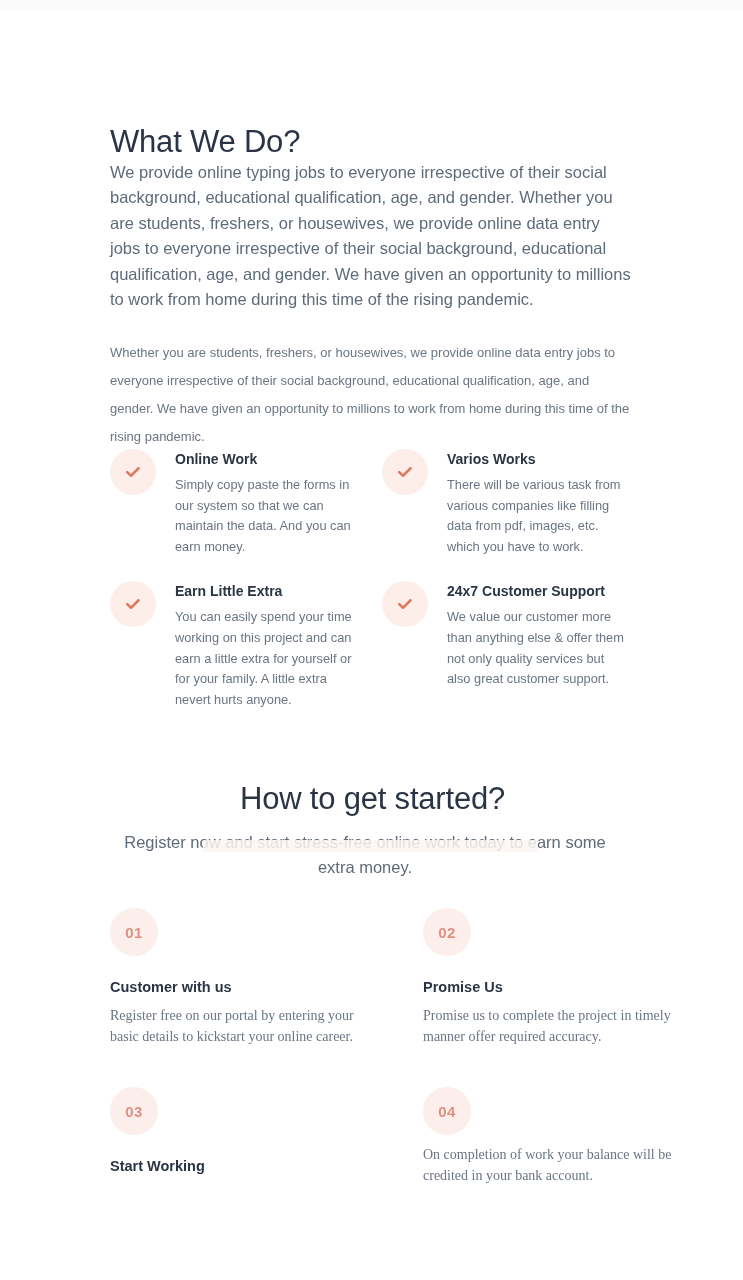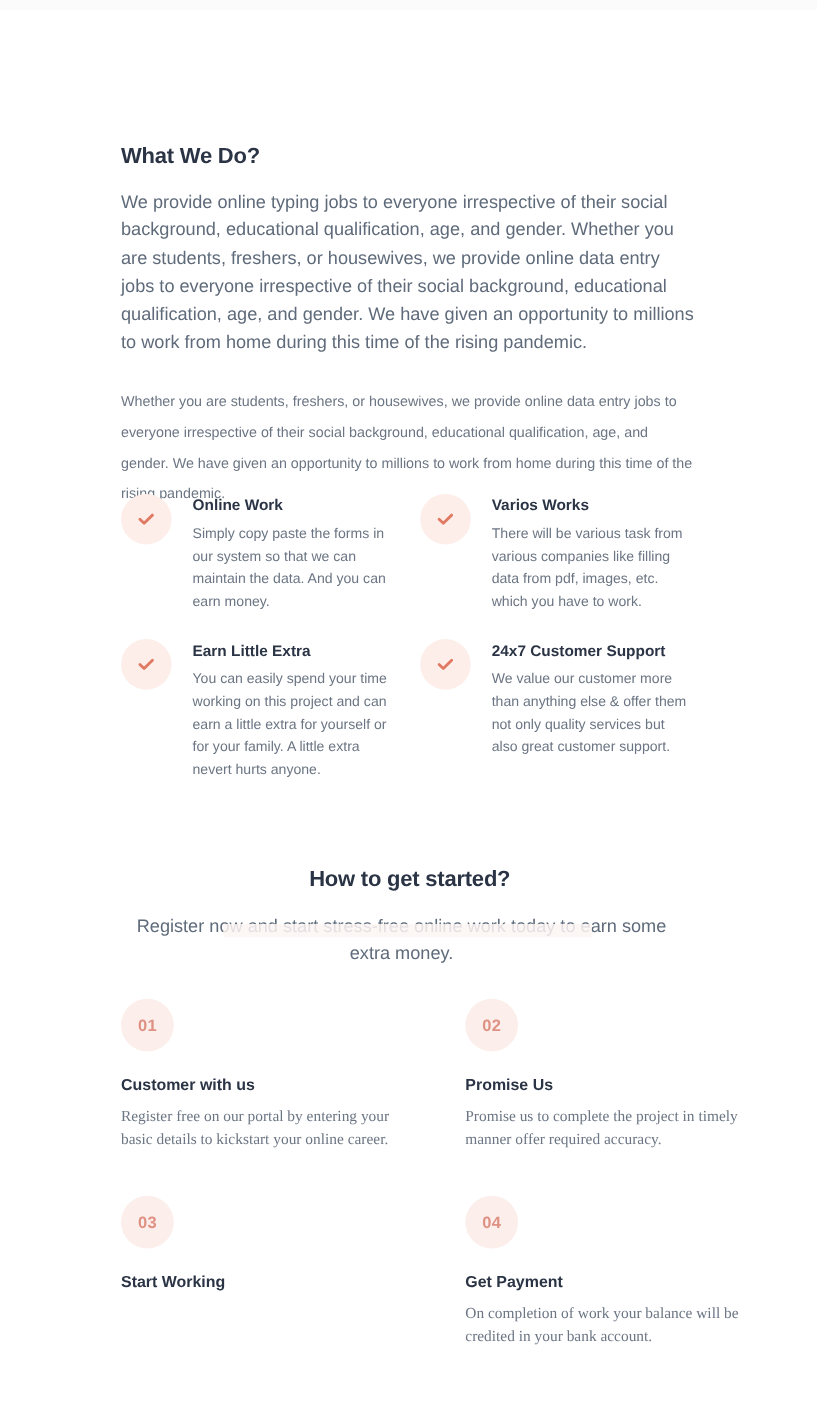--- a/index.html
+++ b/index.html
@@ -32,29 +32,29 @@
     top: 0; left: 0;
     width: 743px;
     height: 1280px;
     padding: 0 110px 0 110px;
   }
 
   
   .section-what { position: absolute; top: 126px; left: 110px; width: 525px; }
 
   h2.section-title {
-    font-size: 20px;
+    font-size: 31px;
     line-height: 32px;
-    font-weight: bold;
+    font-weight: normal;
     color: #2b3445;
     letter-spacing: -0.2px;
   }
 
   p.lead {
-    margin-top: 14px;
+    margin-top: 2px;
     font-size: 16.5px;
     line-height: 25.4px;
     color: #5f6b7a;
     width: 523px;
   }
 
   p.sub {
     margin-top: 27px;
     font-size: 13px;
     line-height: 28px;
@@ -265,19 +265,18 @@
       <div class="step-text">Promise us to complete the project in timely manner offer required accuracy.</div>
     </div>
 
     <div class="step">
       <div class="step-badge">03</div>
       <div class="step-title">Start Working</div>
     </div>
 
     <div class="step">
       <div class="step-badge">04</div>
-      <div class="step-title">Get Payment</div>
       <div class="step-text">On completion of work your balance will be credited in your bank account.</div>
     </div>
 
   </div>
 
 </div>
 
 </body></html>

